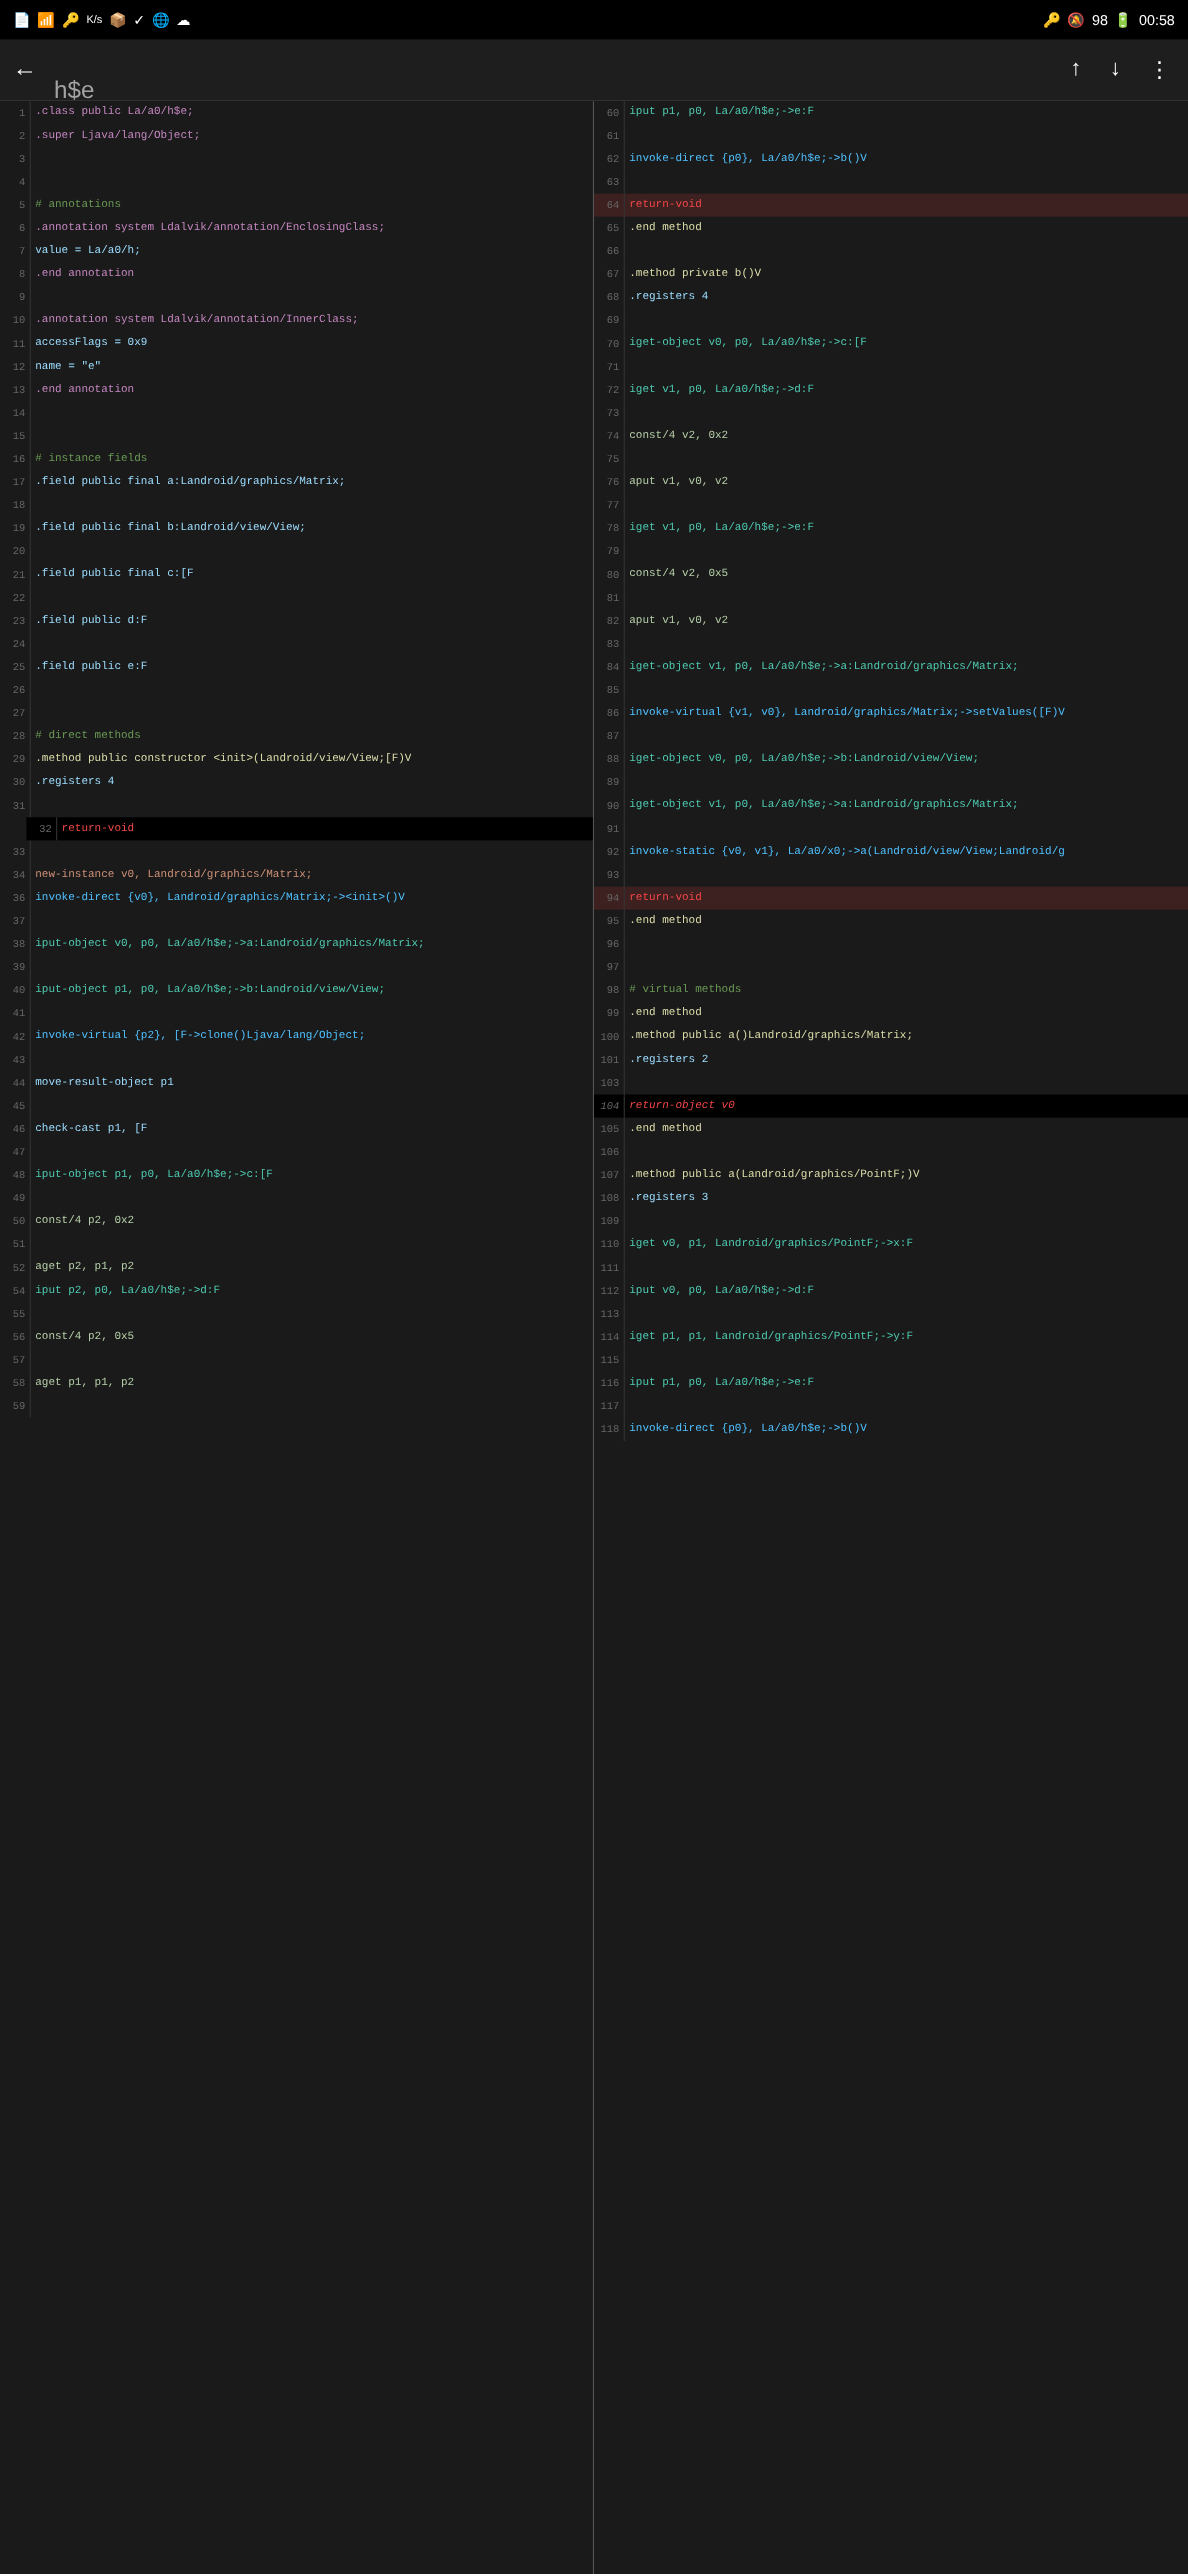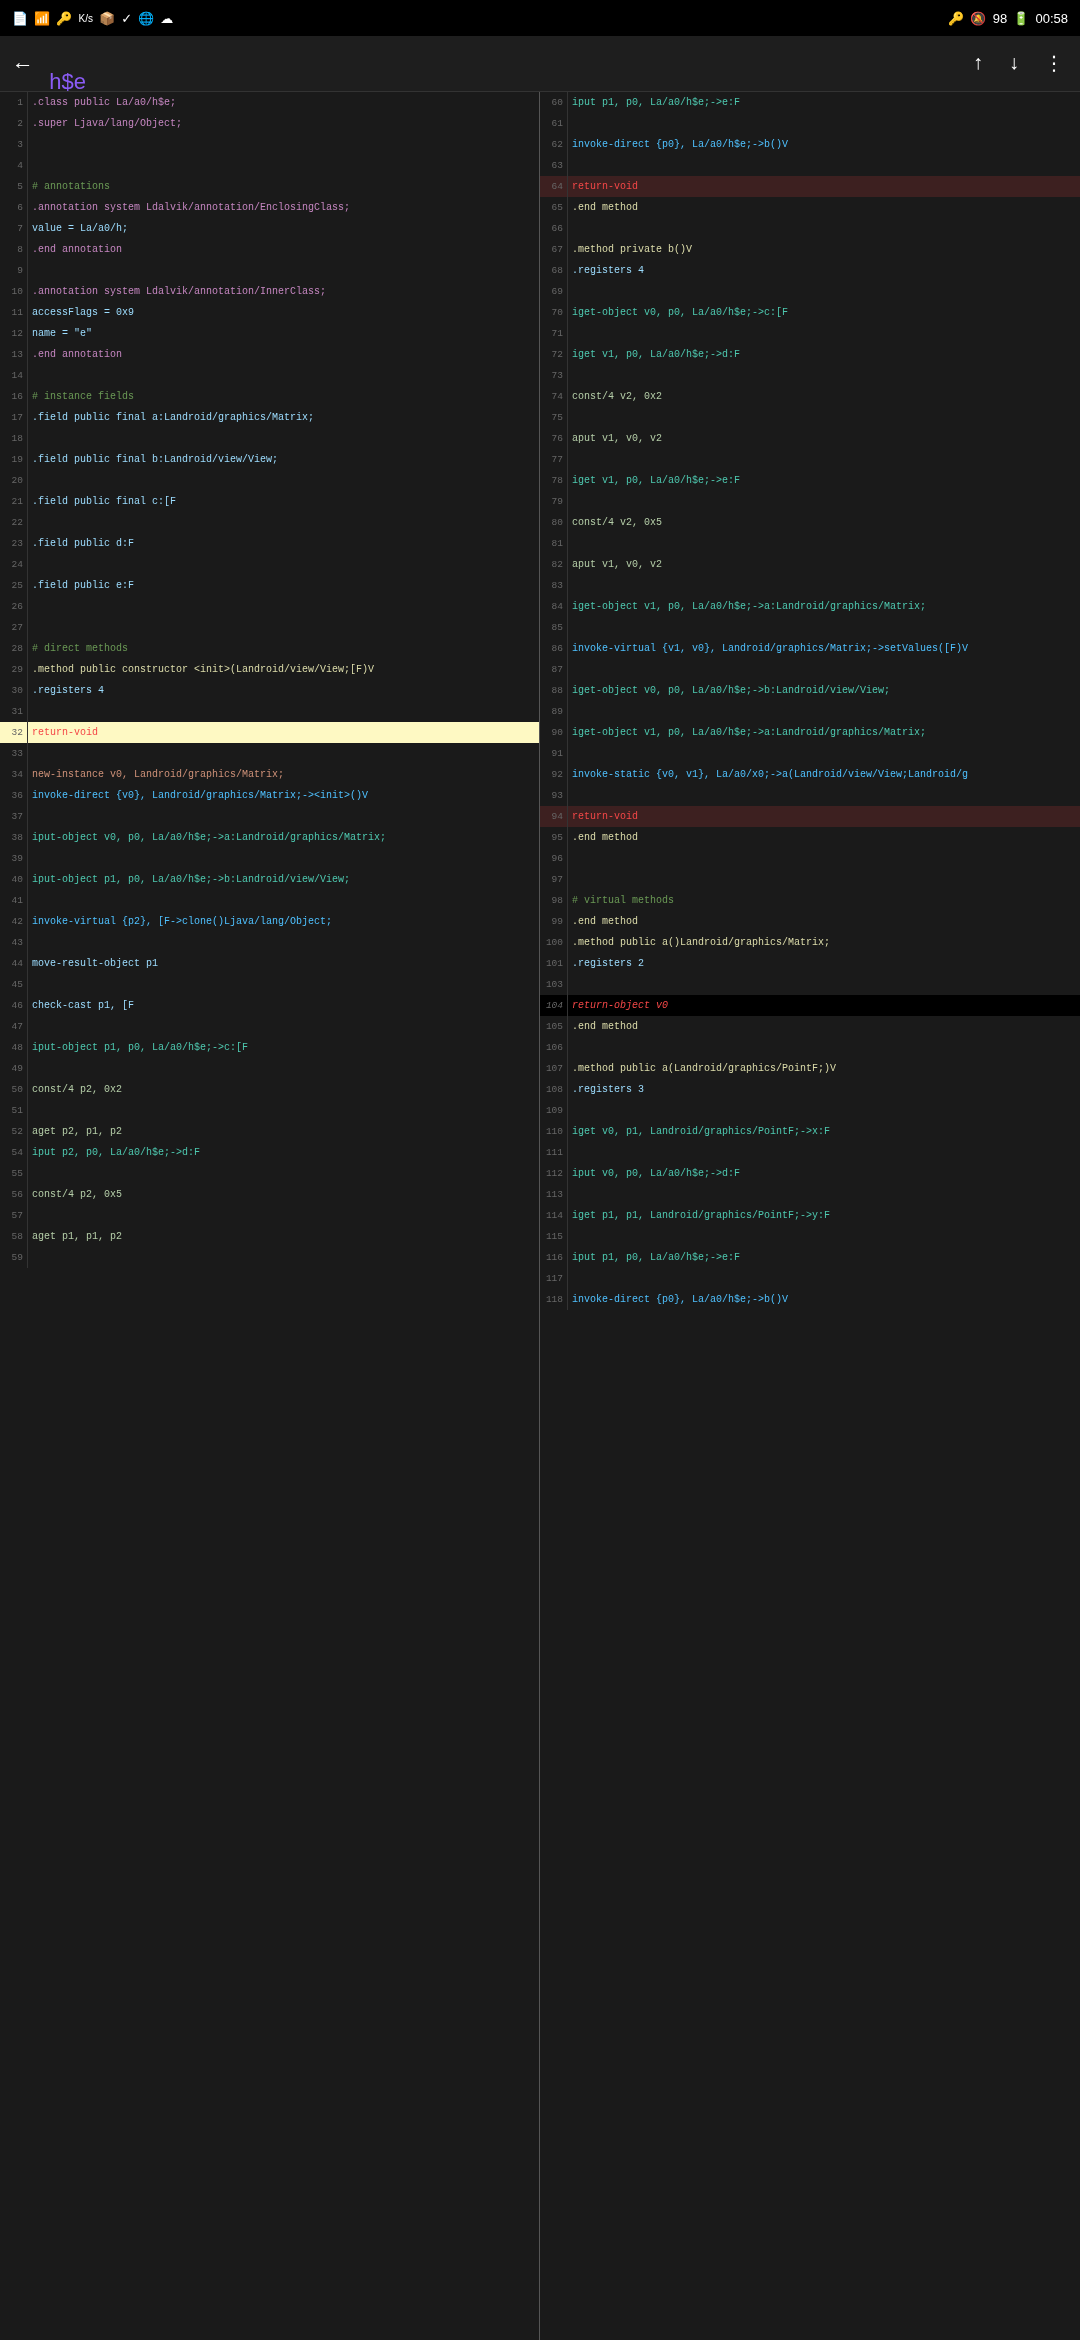--- a/index.html
+++ b/index.html
@@ -40,21 +40,21 @@
     }
     .toolbar-back {
       font-size: 22px;
       color: #fff;
       cursor: pointer;
       padding: 4px;
     }
     .toolbar-title {
       flex: 1;
       font-size: 22px;
-      color: #8b5cf6;
+      color: #a3a3a3;
       font-family: sans-serif;
       font-weight: 500;
       margin-top: 36px;
     }
     .toolbar-icons {
       display: flex;
       gap: 16px;
       align-items: center;
     }
     .toolbar-icon {
@@ -193,20 +193,24 @@
   </div>
       <div class="code-line">
     <div class="ln">13</div>
     <div class="code-text"><span style="color:#c586c0;">.end annotation</span></div>
   </div>
       <div class="code-line">
     <div class="ln">14</div>
     <div class="code-text">&nbsp;</div>
   </div>
       <div class="code-line">
+    <div class="ln">15</div>
+    <div class="code-text">&nbsp;</div>
+  </div>
+      <div class="code-line">
     <div class="ln">16</div>
     <div class="code-text"><span style="color:#6a9955;"># instance fields</span></div>
   </div>
       <div class="code-line">
     <div class="ln">17</div>
     <div class="code-text"><span style="color:#9cdcfe;">.field public final a:Landroid/graphics/Matrix;</span></div>
   </div>
       <div class="code-line">
     <div class="ln">18</div>
     <div class="code-text">&nbsp;</div>
@@ -256,21 +260,21 @@
     <div class="code-text"><span style="color:#dcdcaa;">.method public constructor &lt;init&gt;(Landroid/view/View;[F)V</span></div>
   </div>
       <div class="code-line">
     <div class="ln">30</div>
     <div class="code-text"><span style="color:#9cdcfe;">    .registers 4</span></div>
   </div>
       <div class="code-line">
     <div class="ln">31</div>
     <div class="code-text">&nbsp;</div>
   </div>
-      <div class="code-line" style="background:#fef9c3;">
+      <div class="code-line" style="background:#000000;margin-left:24px;">
     <div class="ln">32</div>
     <div class="code-text"><span style="color:#f44747;">    return-void</span></div>
   </div>
       <div class="code-line">
     <div class="ln">33</div>
     <div class="code-text">&nbsp;</div>
   </div>
       <div class="code-line">
     <div class="ln">34</div>
     <div class="code-text"><span style="color:#ce9178;">    new-instance v0, Landroid/graphics/Matrix;</span></div>

